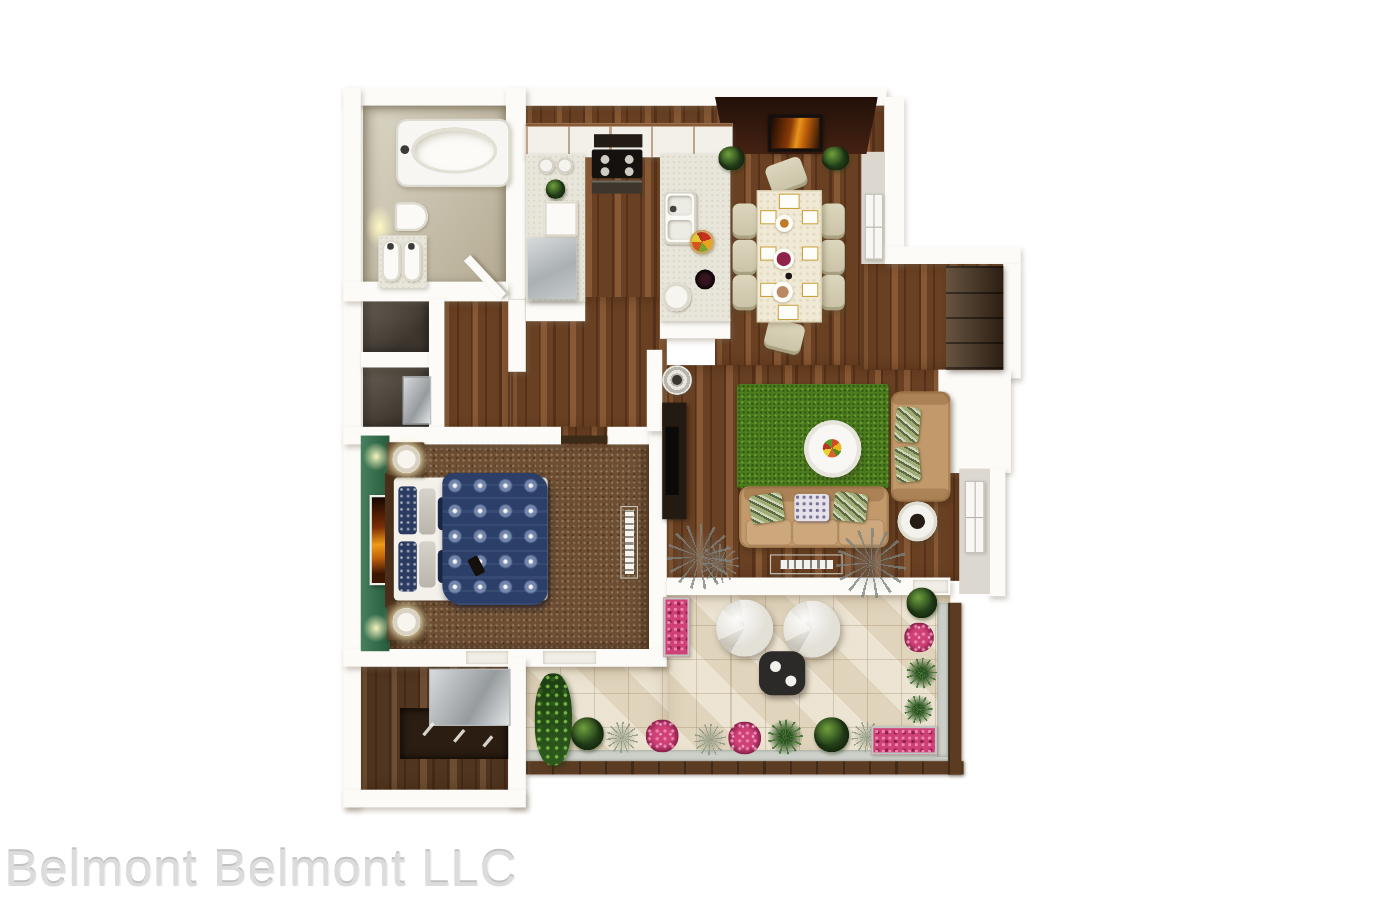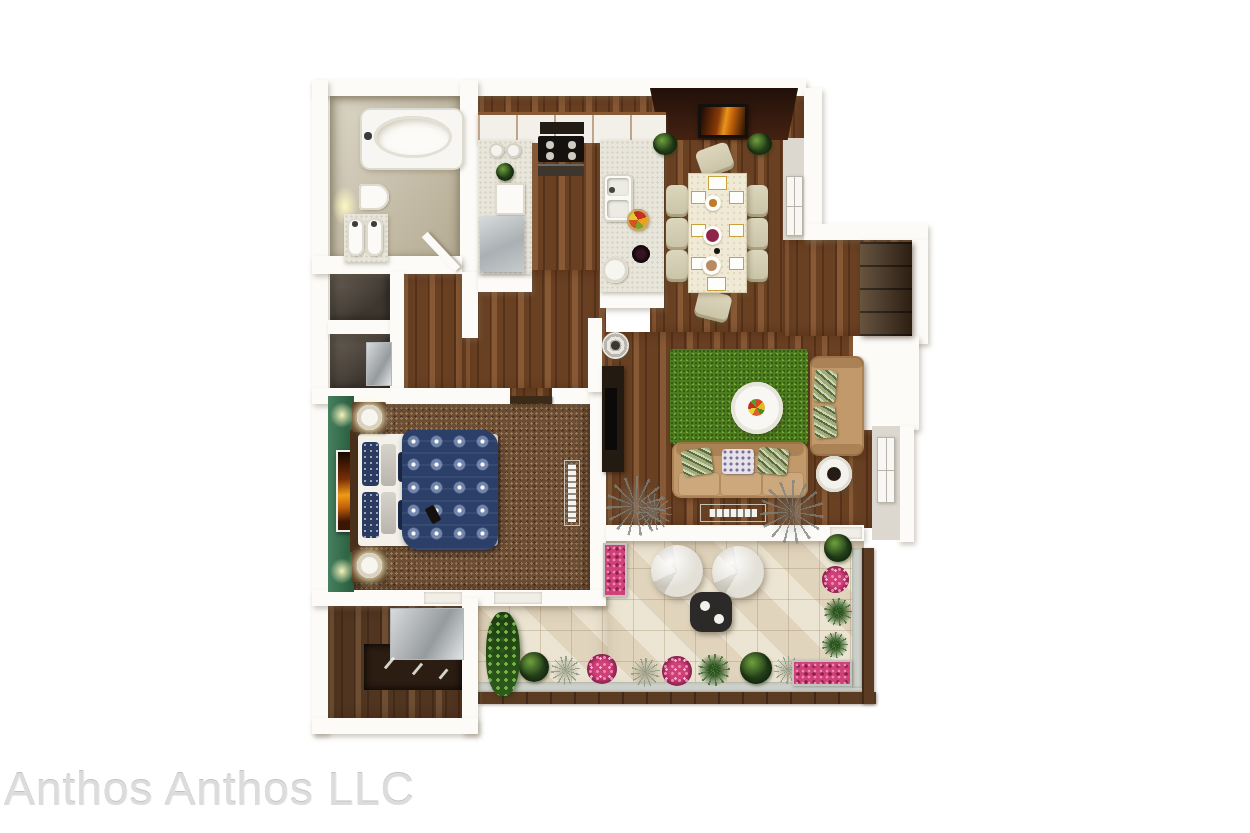--- a/index.html
+++ b/index.html
@@ -334,15 +334,15 @@
   <div class="pinkp" style="left:662px;top:656px;width:30px;height:30px;"></div>
   <div class="spiky" style="left:698px;top:654px;width:32px;height:32px;"></div>
   <div class="bush" style="left:740px;top:652px;width:32px;height:32px;"></div>
   <div class="grassp" style="left:774px;top:656px;width:28px;height:28px;"></div>
   <div class="pinkpat" style="left: 792px; top: 660px; width: 56px; height: 22px; background-color: rgb(207, 64, 119);"></div>
   <div class="bush" style="left:824px;top:534px;width:28px;height:28px;"></div>
   <div class="pinkp" style="left:822px;top:566px;width:27px;height:27px;"></div>
   <div class="spiky" style="left:824px;top:598px;width:28px;height:28px;"></div>
   <div class="spiky" style="left:822px;top:632px;width:26px;height:26px;"></div>
 
-  <div id="watermark" style="color: rgb(220, 220, 220);">Anthos Anthos LLC</div>
+  <div id="watermark" style="color: rgb(220, 220, 220);">Belmont Belmont LLC</div>
 
 </div>
 
 </body></html>

